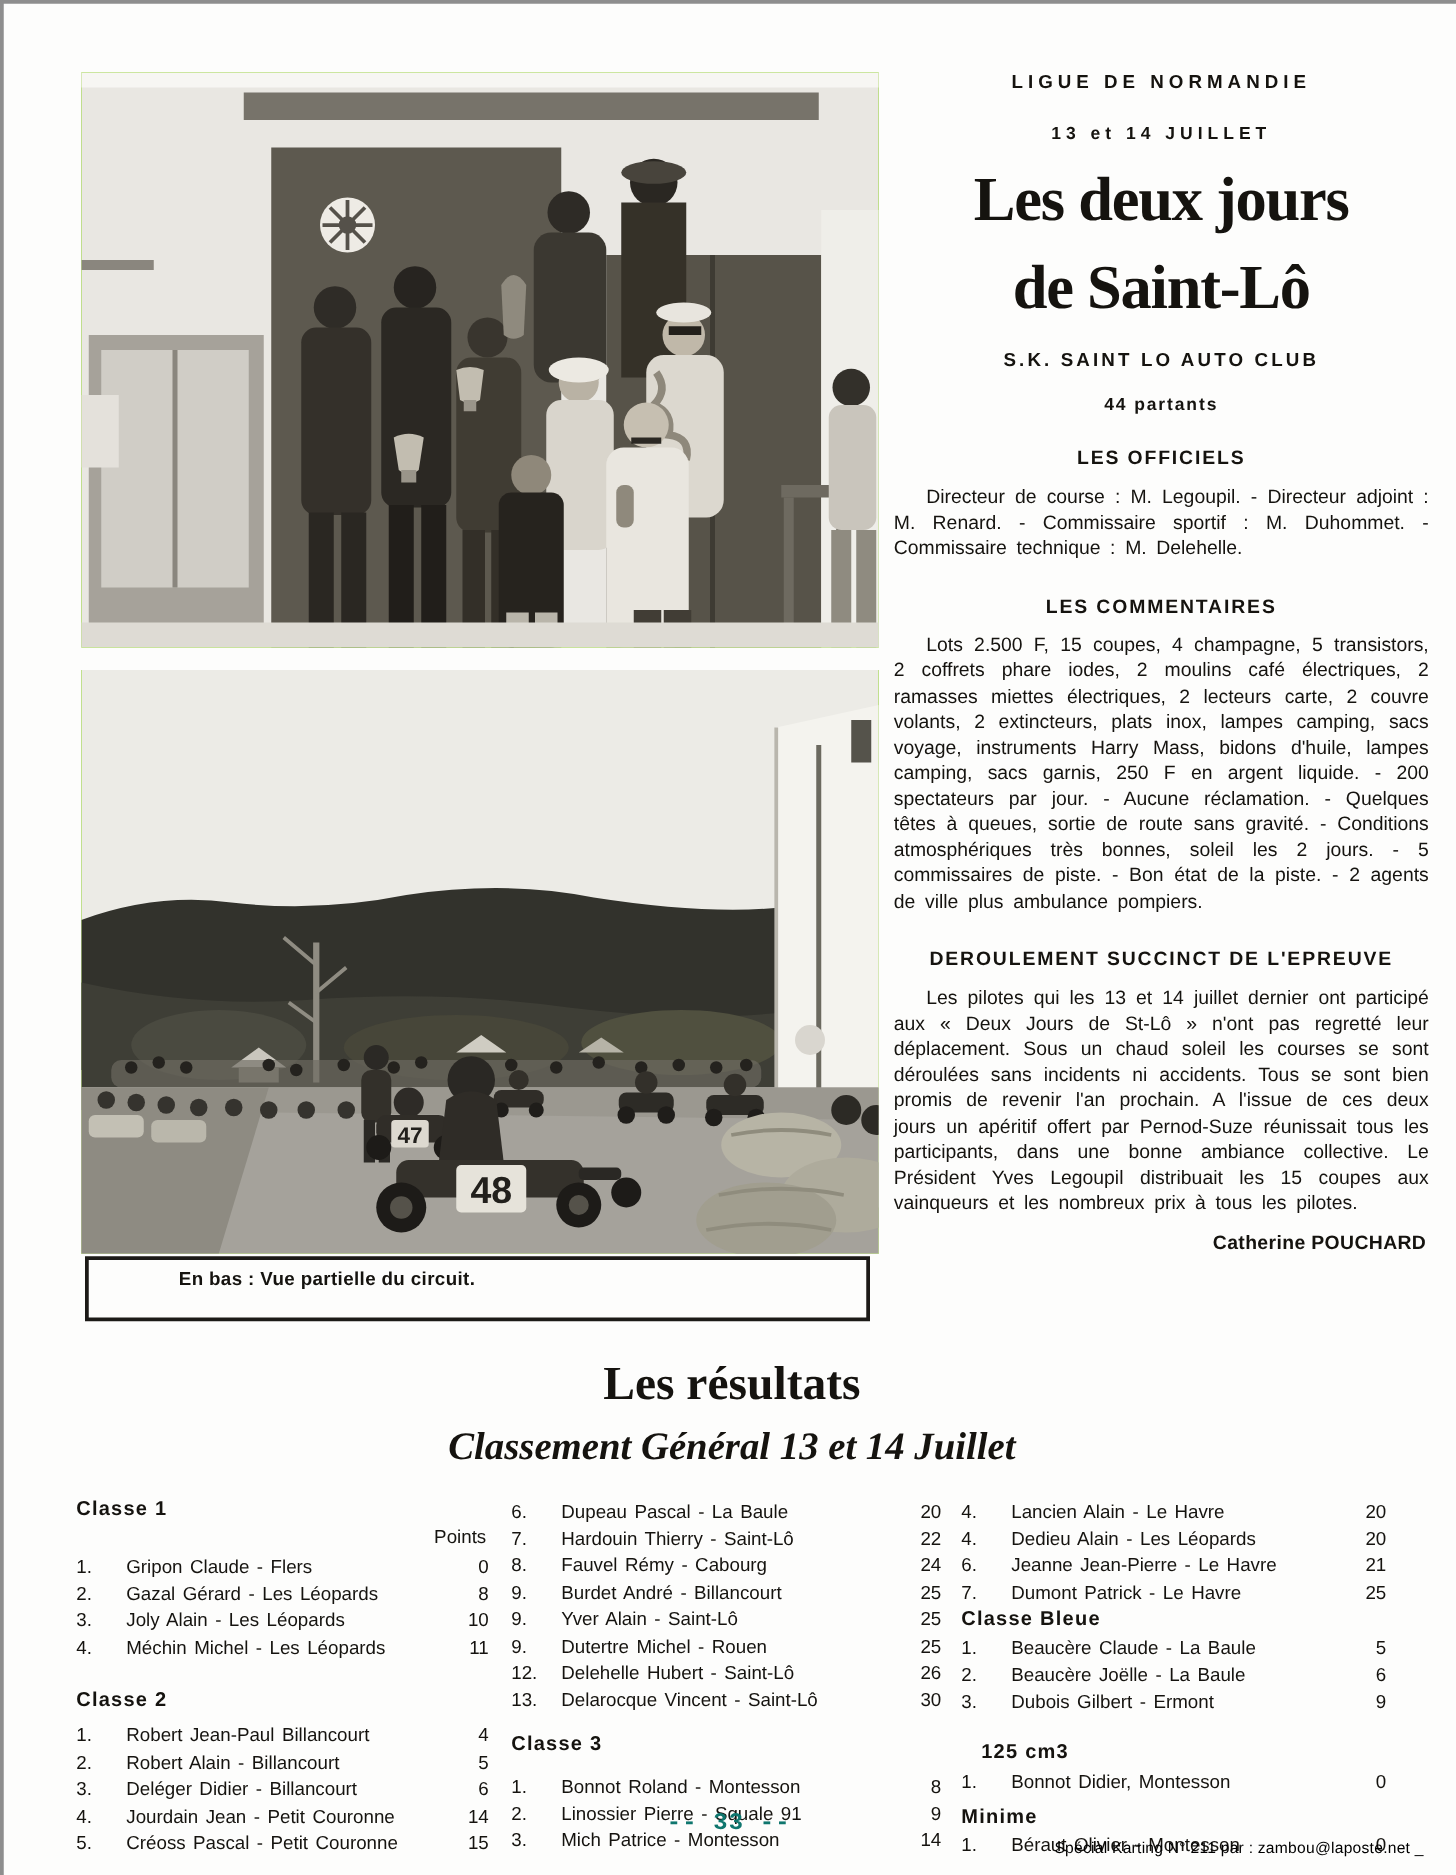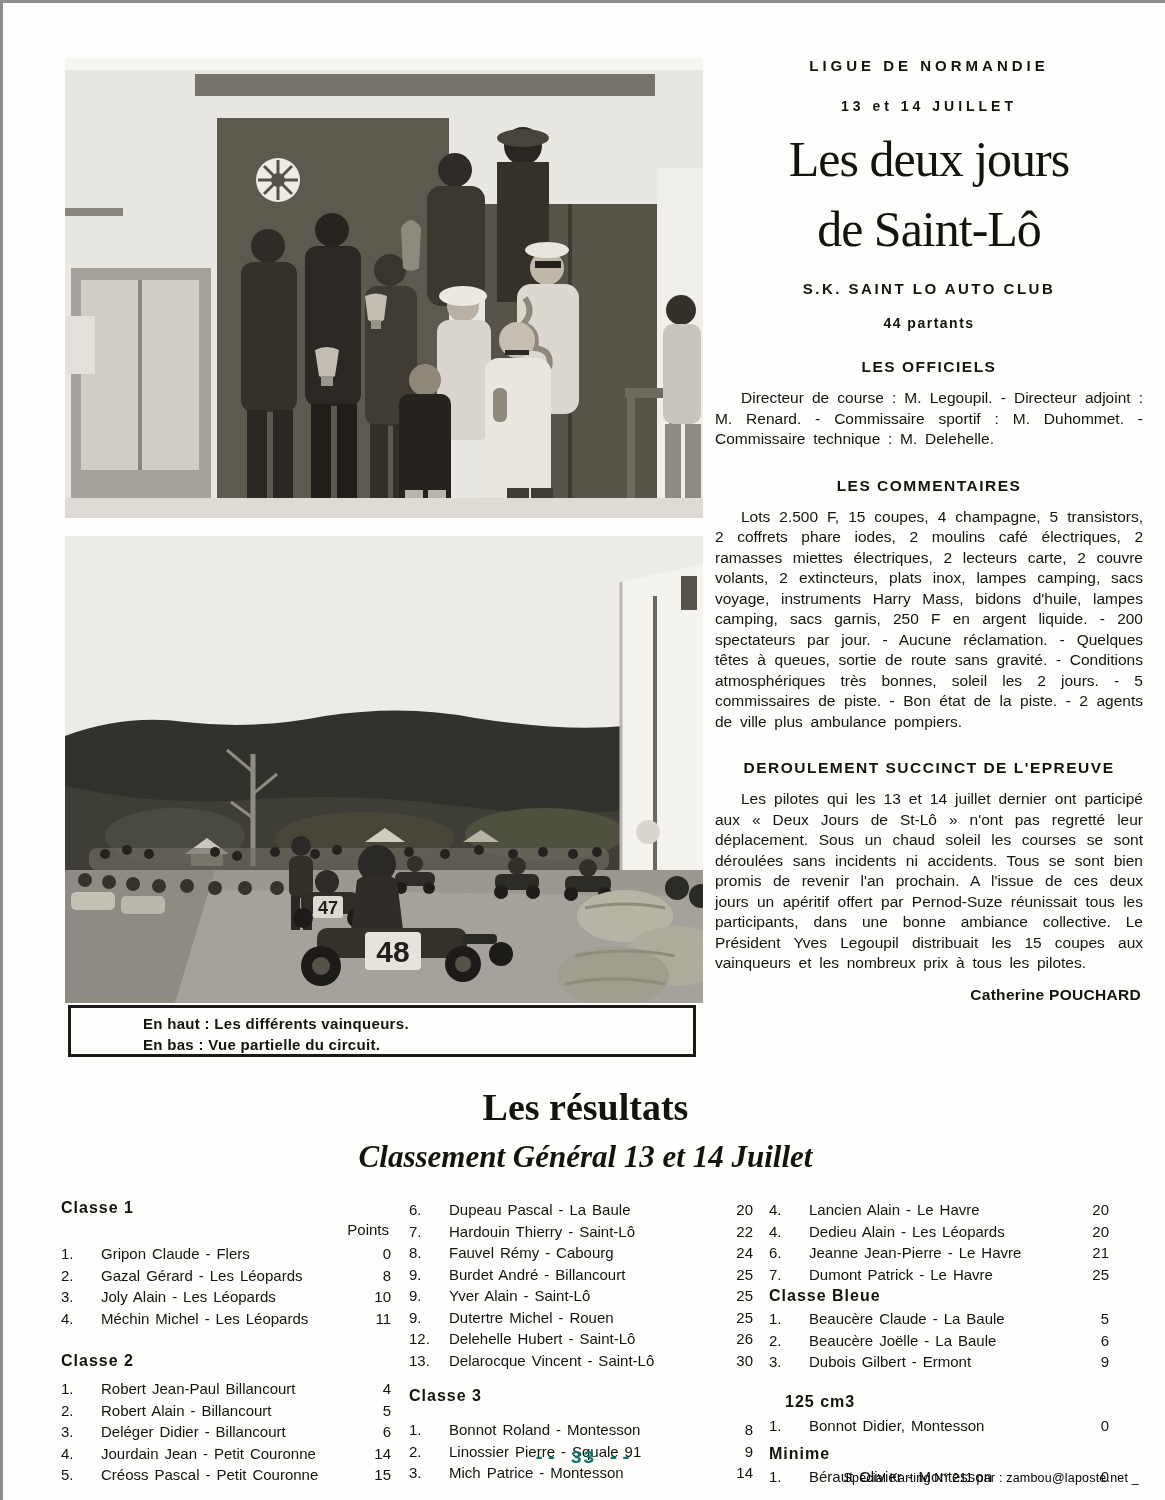--- a/index.html
+++ b/index.html
@@ -16,21 +16,21 @@
   .caption-box{
     position:absolute; left:65px; top:1002px; width:628px; height:52px;
     border:3px solid #1c1a17; box-sizing:border-box; padding:5px 10px 0 72px;
   }
   .caption-box .cap{font-weight:bold; font-size:15px; line-height:21px; letter-spacing:.3px;}
   
   .article{position:absolute; left:712px; top:48px; width:428px;}
   .kicker{font-weight:bold; font-size:15px; letter-spacing:4px; text-align:center; margin:6px 0 0;}
   .kicker2{font-weight:bold; font-size:14px; letter-spacing:4px; text-align:center; margin:24px 0 0;}
   .big-title{
-    font-family:"Liberation Serif", serif; font-weight:normal; font-size:50px;
+    font-family:"Liberation Serif", serif; font-weight:bold; font-size:50px;
     line-height:70px; text-align:center; margin:10px 0 0; letter-spacing:-1px;
   }
   .club{font-weight:bold; font-size:15px; letter-spacing:2.5px; text-align:center; margin:16px 0 0;}
   .partants{font-weight:bold; font-size:14px; letter-spacing:1.5px; text-align:center; margin:18px 0 0;}
   .sec-head{font-weight:bold; font-size:15.5px; letter-spacing:1.5px; text-align:center; margin:27px 0 12px;}
   .para{font-size:15.5px; line-height:20.5px; text-align:justify; text-indent:26px; word-spacing:.22em; margin:0;}
   .author{font-weight:bold; font-size:15.5px; text-align:right; margin:12px 2px 0 0; letter-spacing:.3px;}
   
   .results-head{
     position:absolute; left:0; top:1082px; width:1165px; text-align:center;
@@ -264,21 +264,20 @@
         <ellipse cx="612" cy="420" rx="52" ry="30" fill="#aeab9c"></ellipse>
         <ellipse cx="548" cy="440" rx="56" ry="30" fill="#a19e8f"></ellipse>
         <path d="M520 372 q40 -8 80 0 M510 420 q50 -10 100 0 M500 448 q50 -10 100 0" stroke="#8f8c7d" stroke-width="3" fill="none"></path>
         <circle cx="612" cy="352" r="12" fill="#2c2a25"></circle>
           <circle cx="636" cy="360" r="12" fill="#2c2a25"></circle>
       </g>
     </svg>
   </div>
 
   <div class="caption-box">
-    <div class="cap">En haut : Les différents vainqueurs.</div>
     <div class="cap">En bas : Vue partielle du circuit.</div>
   </div>
 
   <div class="article">
     <div class="kicker">LIGUE  DE  NORMANDIE</div>
     <div class="kicker2">13  et  14  JUILLET</div>
     <h1 class="big-title"><span>Les deux jours</span><br>
       <span>de Saint-Lô</span></h1>
     <div class="club">S.K.  SAINT  LO  AUTO  CLUB</div>
     <div class="partants">44  partants</div>

